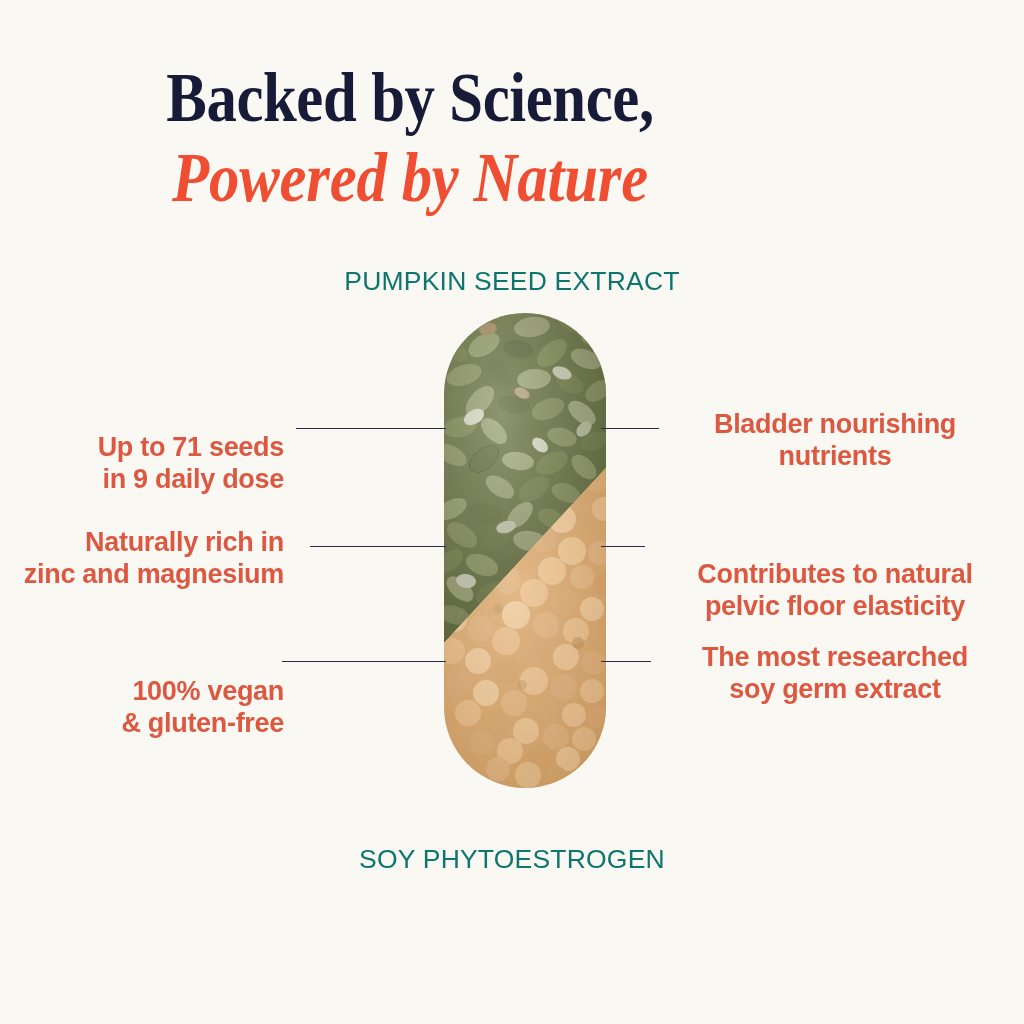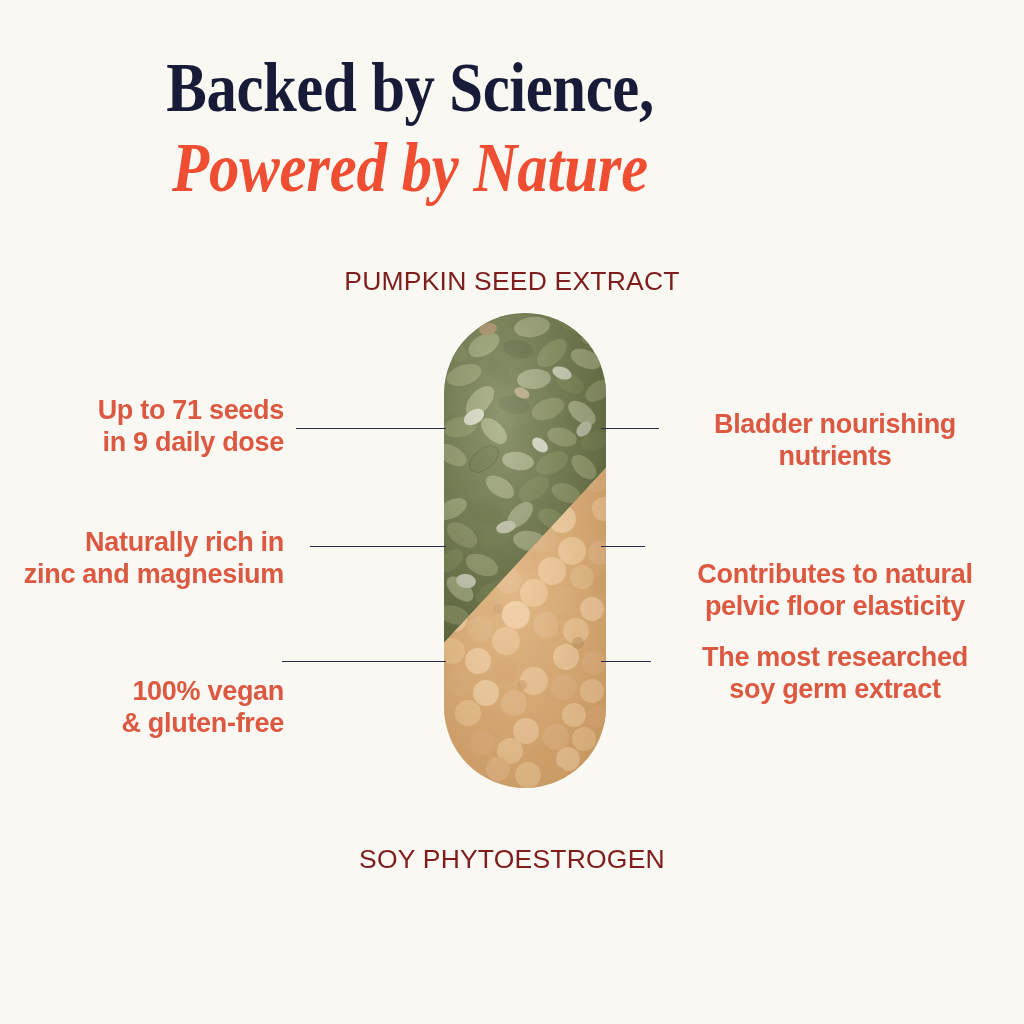--- a/index.html
+++ b/index.html
@@ -16,21 +16,21 @@
   #poster {
     position: relative;
     width: 1024px;
     height: 1024px;
     background: #FAF8F3;
   }
 
   
   .headline {
     position: absolute;
-    top: 52px;
+    top: 62px;
     left: 0;
     width: 820px;
     text-align: center;
     line-height: 1.0;
   }
   .headline-line1 {
     display: block;
     font-family: "Liberation Serif", serif;
     font-weight: bold;
     font-size: 62px;
@@ -55,21 +55,21 @@
   
   .caption {
     position: absolute;
     width: 1024px;
     left: 0;
     text-align: center;
     font-family: "Liberation Sans", sans-serif;
     font-size: 26.5px;
     font-weight: normal;
     letter-spacing: 0.2px;
-    color: #7f1d1d;
+    color: #0f766e;
   }
   .caption-top { top: 266px; }
   .caption-bottom { top: 844px; }
 
   
   .capsule-wrap {
     position: absolute;
     left: 444px;
     top: 313px;
     width: 162px;
@@ -107,21 +107,21 @@
   }
   .callout-left {
     text-align: right;
     right: 740px;
   }
   .callout-right {
     text-align: center;
     left: 680px;
     width: 310px;
   }
-  .cl1 { top: 395px; }
+  .cl1 { top: 432px; }
   .cl2 { top: 527px; }
   .cl3 { top: 676px; margin-left: 48px; }
   .cr1 { top: 409px; }
   .cr2 { top: 527px; margin-top: 32px; }
   .cr3 { top: 642px; }
 </style>
 </head>
 <body>
 
 <div id="poster">

